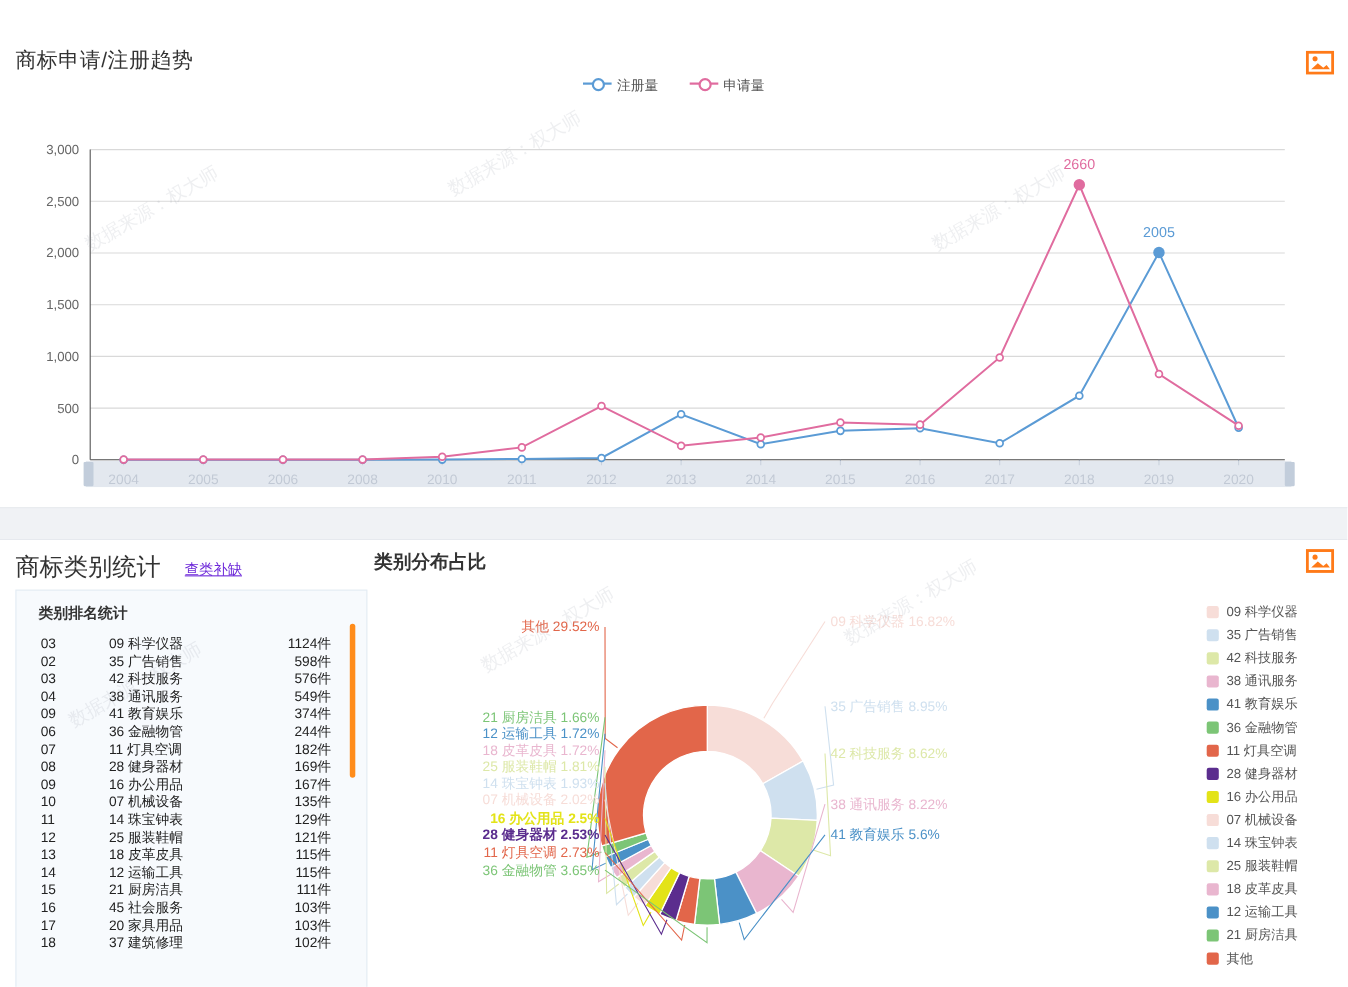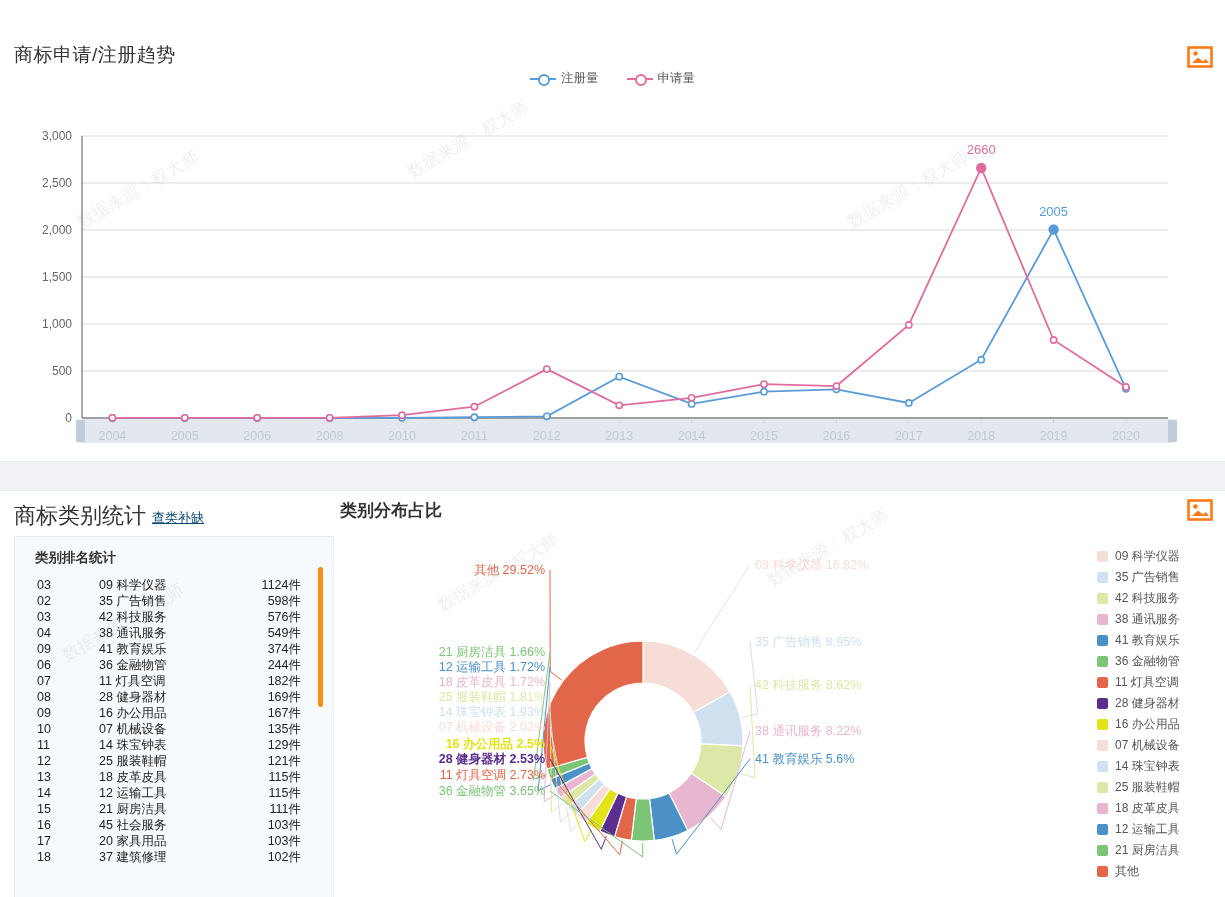--- a/index.html
+++ b/index.html
@@ -64,21 +64,21 @@
   
   #line-legend {
     position: absolute;
     left: 0; top: 42px;
     width: 1225px;
     display: flex;
     justify-content: center;
     gap: 28px;
     font-size: 12.5px;
   }
-  .lg-item { display: flex; align-items: center; gap: 5px; }
+  .lg-item { display: flex; gap: 5px; }
   .lg-mark { display: inline-block; width: 26px; height: 12px; position: relative; }
   .lg-mark::before {
     content: ""; position: absolute; left: 0; top: 5px;
     width: 26px; height: 2px; background: currentColor;
   }
   .lg-mark::after {
     content: ""; position: absolute; left: 8px; top: 1px;
     width: 8px; height: 8px; border-radius: 50%;
     border: 2px solid currentColor; background: #fff;
   }
@@ -106,23 +106,23 @@
     background: #fff;
   }
   #cat-title {
     position: absolute;
     left: 14px; top: 10px;
     font-size: 22px;
     color: #333;
   }
   #cat-link {
     position: absolute;
-    left: 152px; top: 18px;
+    left: 168px; top: 18px;
     font-size: 13px;
-    color: #0c4a6e;
+    color: #6d28d9;
     text-decoration: underline;
     cursor: pointer;
   }
   #cat-export {
     position: absolute;
     right: 12px; top: 8px;
     width: 26px; height: 22px;
     cursor: pointer;
   }
 

